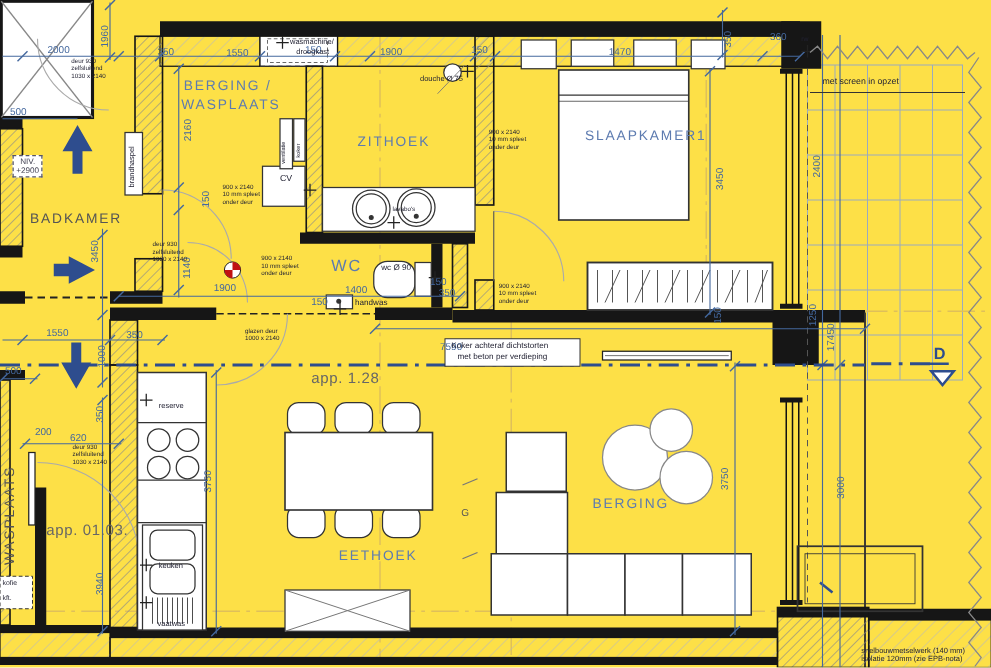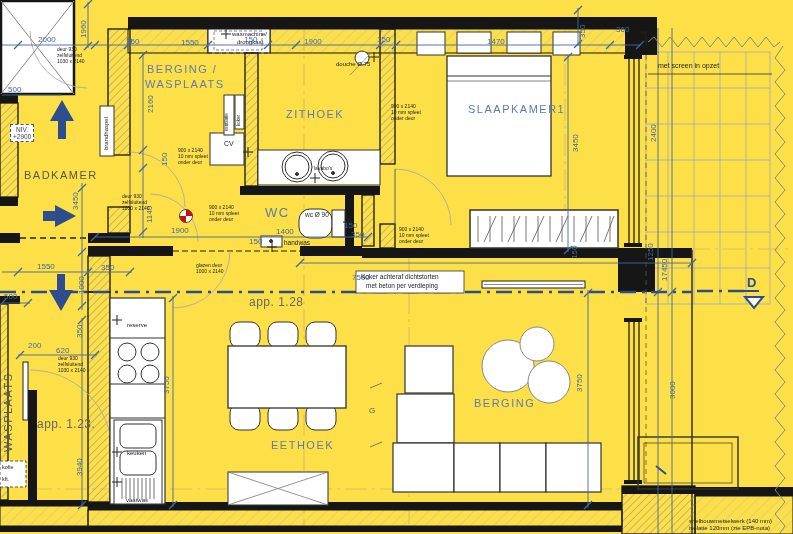--- a/index.html
+++ b/index.html
@@ -411,21 +411,21 @@
 <div class="t gray" style="left:24px;top:170px">BADKAMER</div>
 <div class="t room" style="left:147px;top:64px">BERGING /</div>
 <div class="t room" style="left:145px;top:79px">WASPLAATS</div>
 <div class="t room" style="left:286px;top:109px">ZITHOEK</div>
 <div class="t room" style="left:468px;top:104px">SLAAPKAMER1</div>
 <div class="t room" style="left:265px;top:206px;font-size:13px">WC</div>
 <div class="t room" style="left:271px;top:440px">EETHOEK</div>
 <div class="t room" style="left:474px;top:398px">BERGING</div>
 <div class="t gray v" style="left:3px;top:452px">WASPLAATS</div>
 <div class="t app" style="left:249px;top:296px">app. 1.28</div>
-<div class="t app" style="left:37px;top:418px">app. 1.23.</div>
+<div class="t app" style="left:37px;top:418px">app. 01.03.</div>
 
 <div class="t note" style="left:232px;top:31px;font-size:6px">wasmachine/</div>
 <div class="t note" style="left:237px;top:39px;font-size:6px">droogkast</div>
 <div class="t note" style="left:336px;top:61px;font-size:6px">douche Ø 75</div>
 
 <div class="t tiny" style="left:57px;top:47px">deur 930</div>
 <div class="t tiny" style="left:57px;top:53px">zelfsluitend</div>
 <div class="t tiny" style="left:57px;top:59px">1030 x 2140</div>
 <div class="t tiny" style="left:122px;top:194px">deur 930</div>
 <div class="t tiny" style="left:122px;top:200px">zelfsluitend</div>

